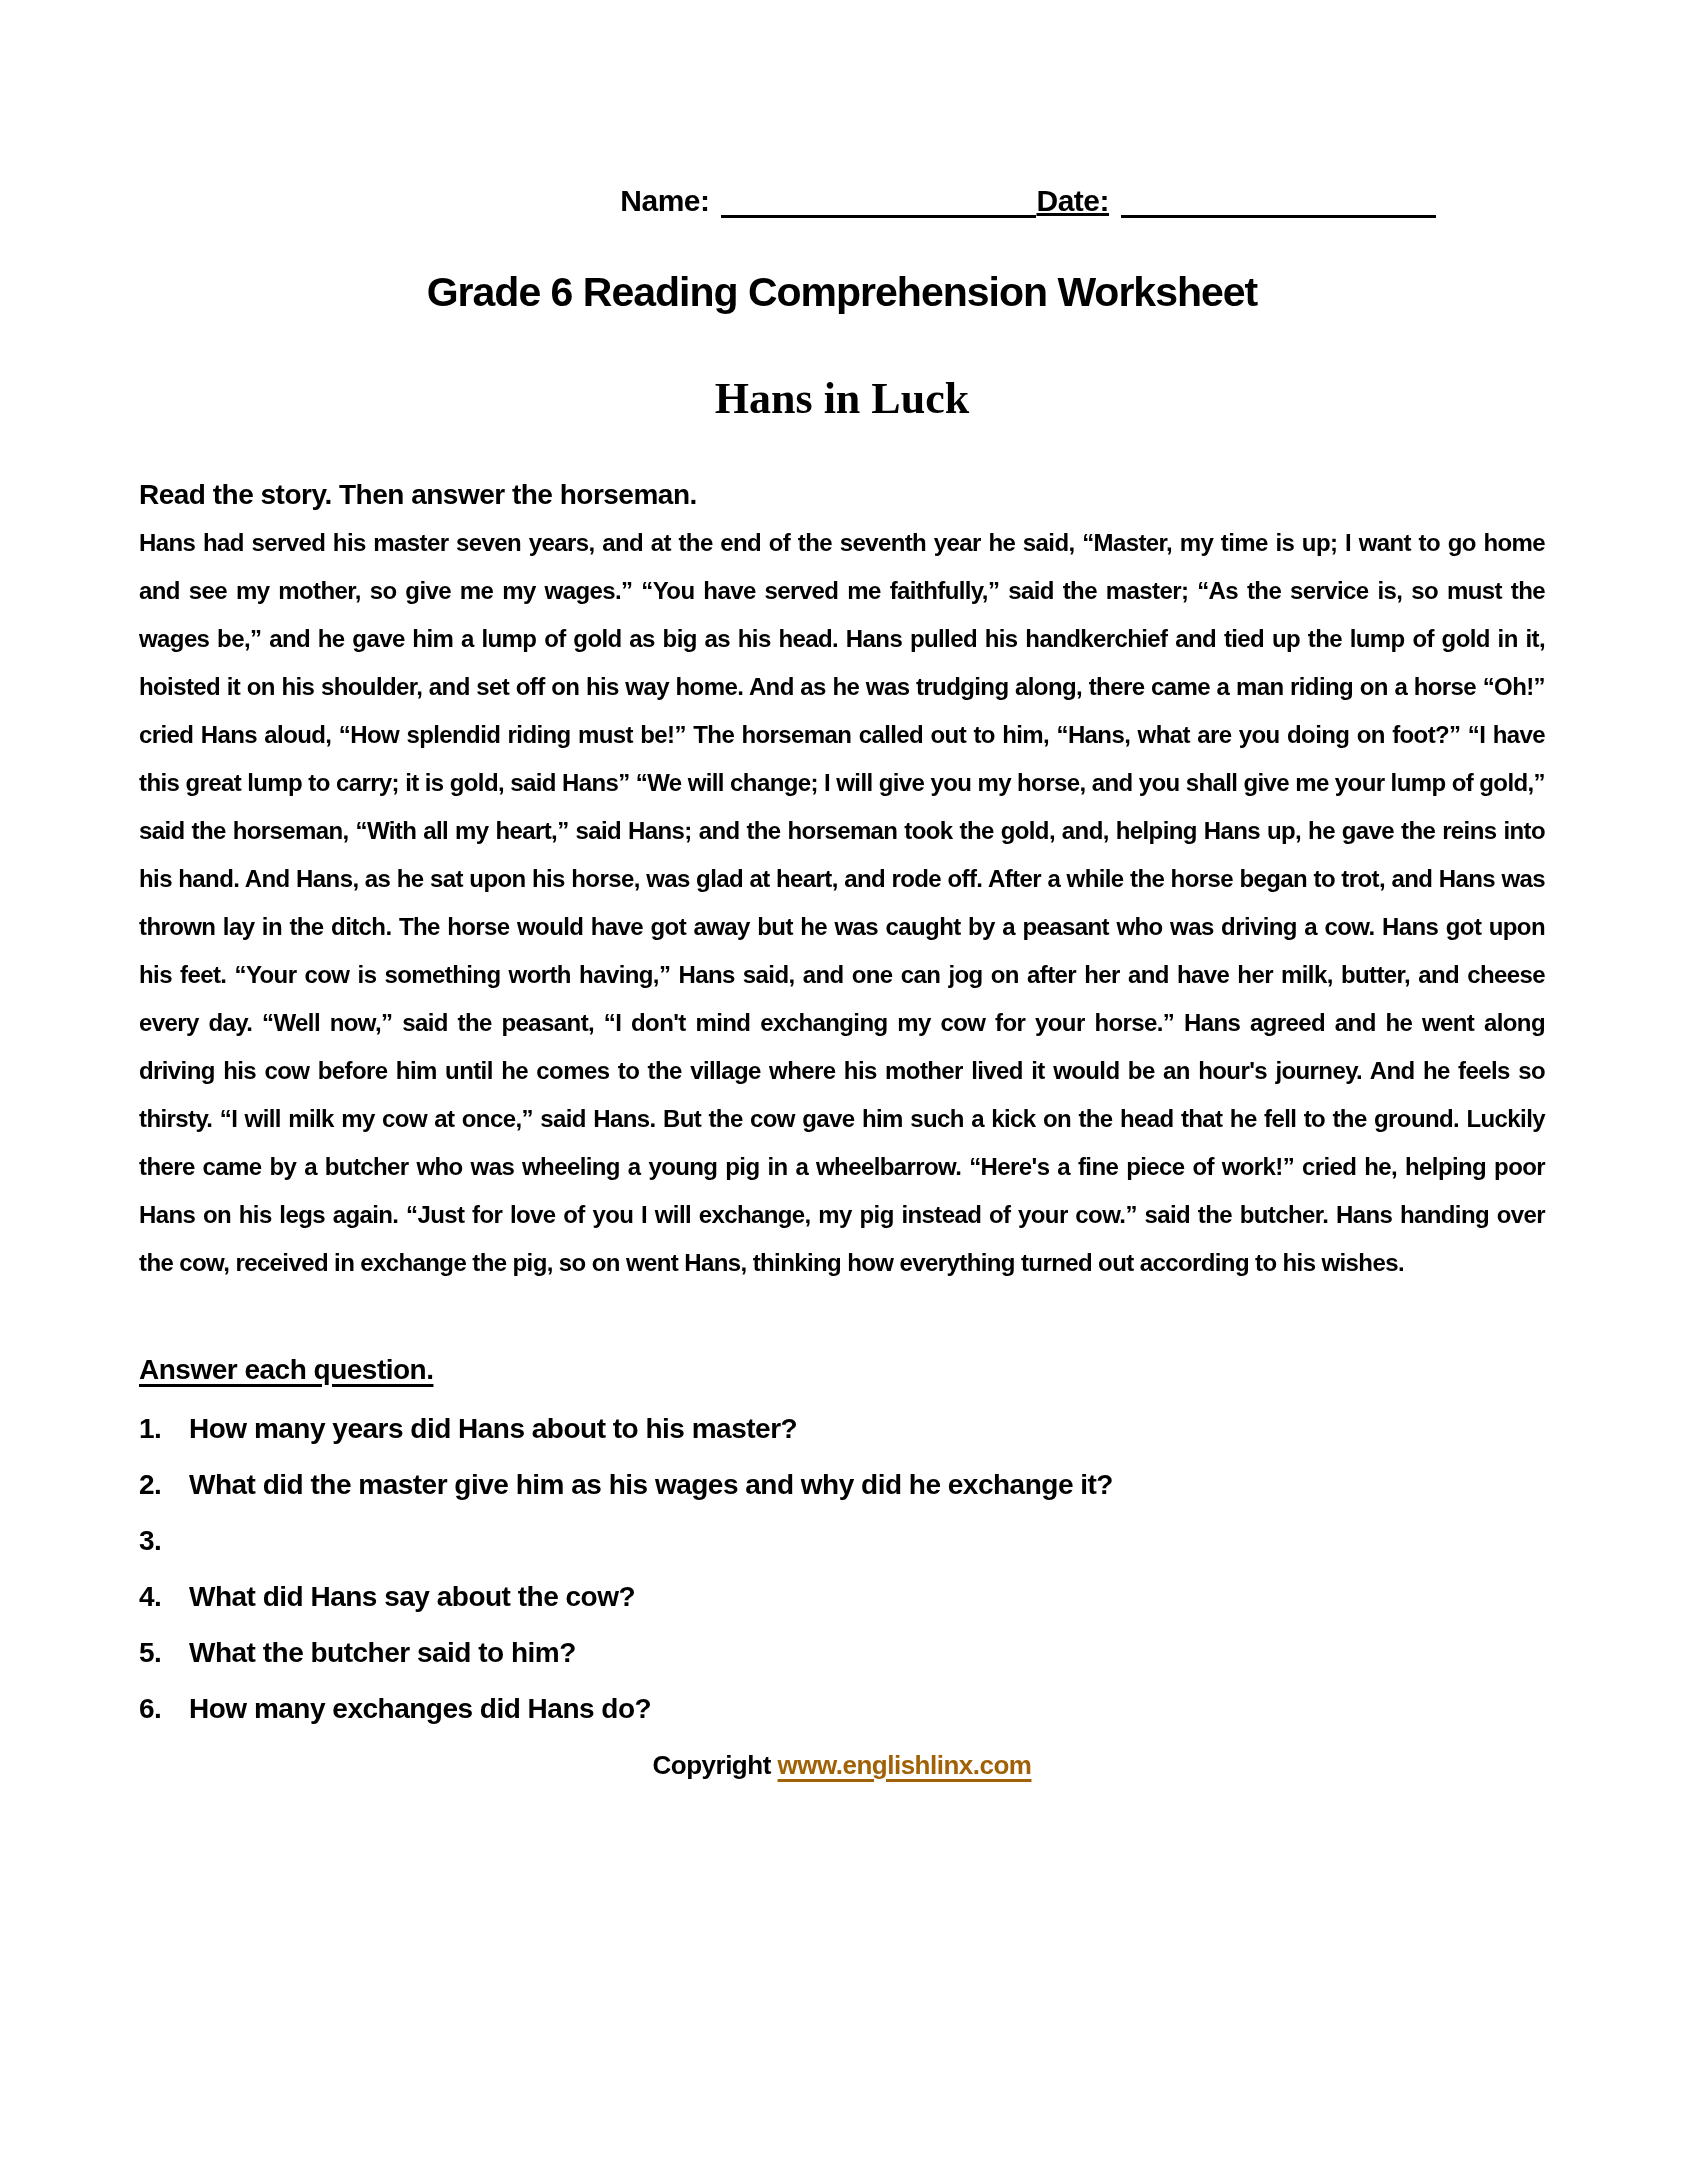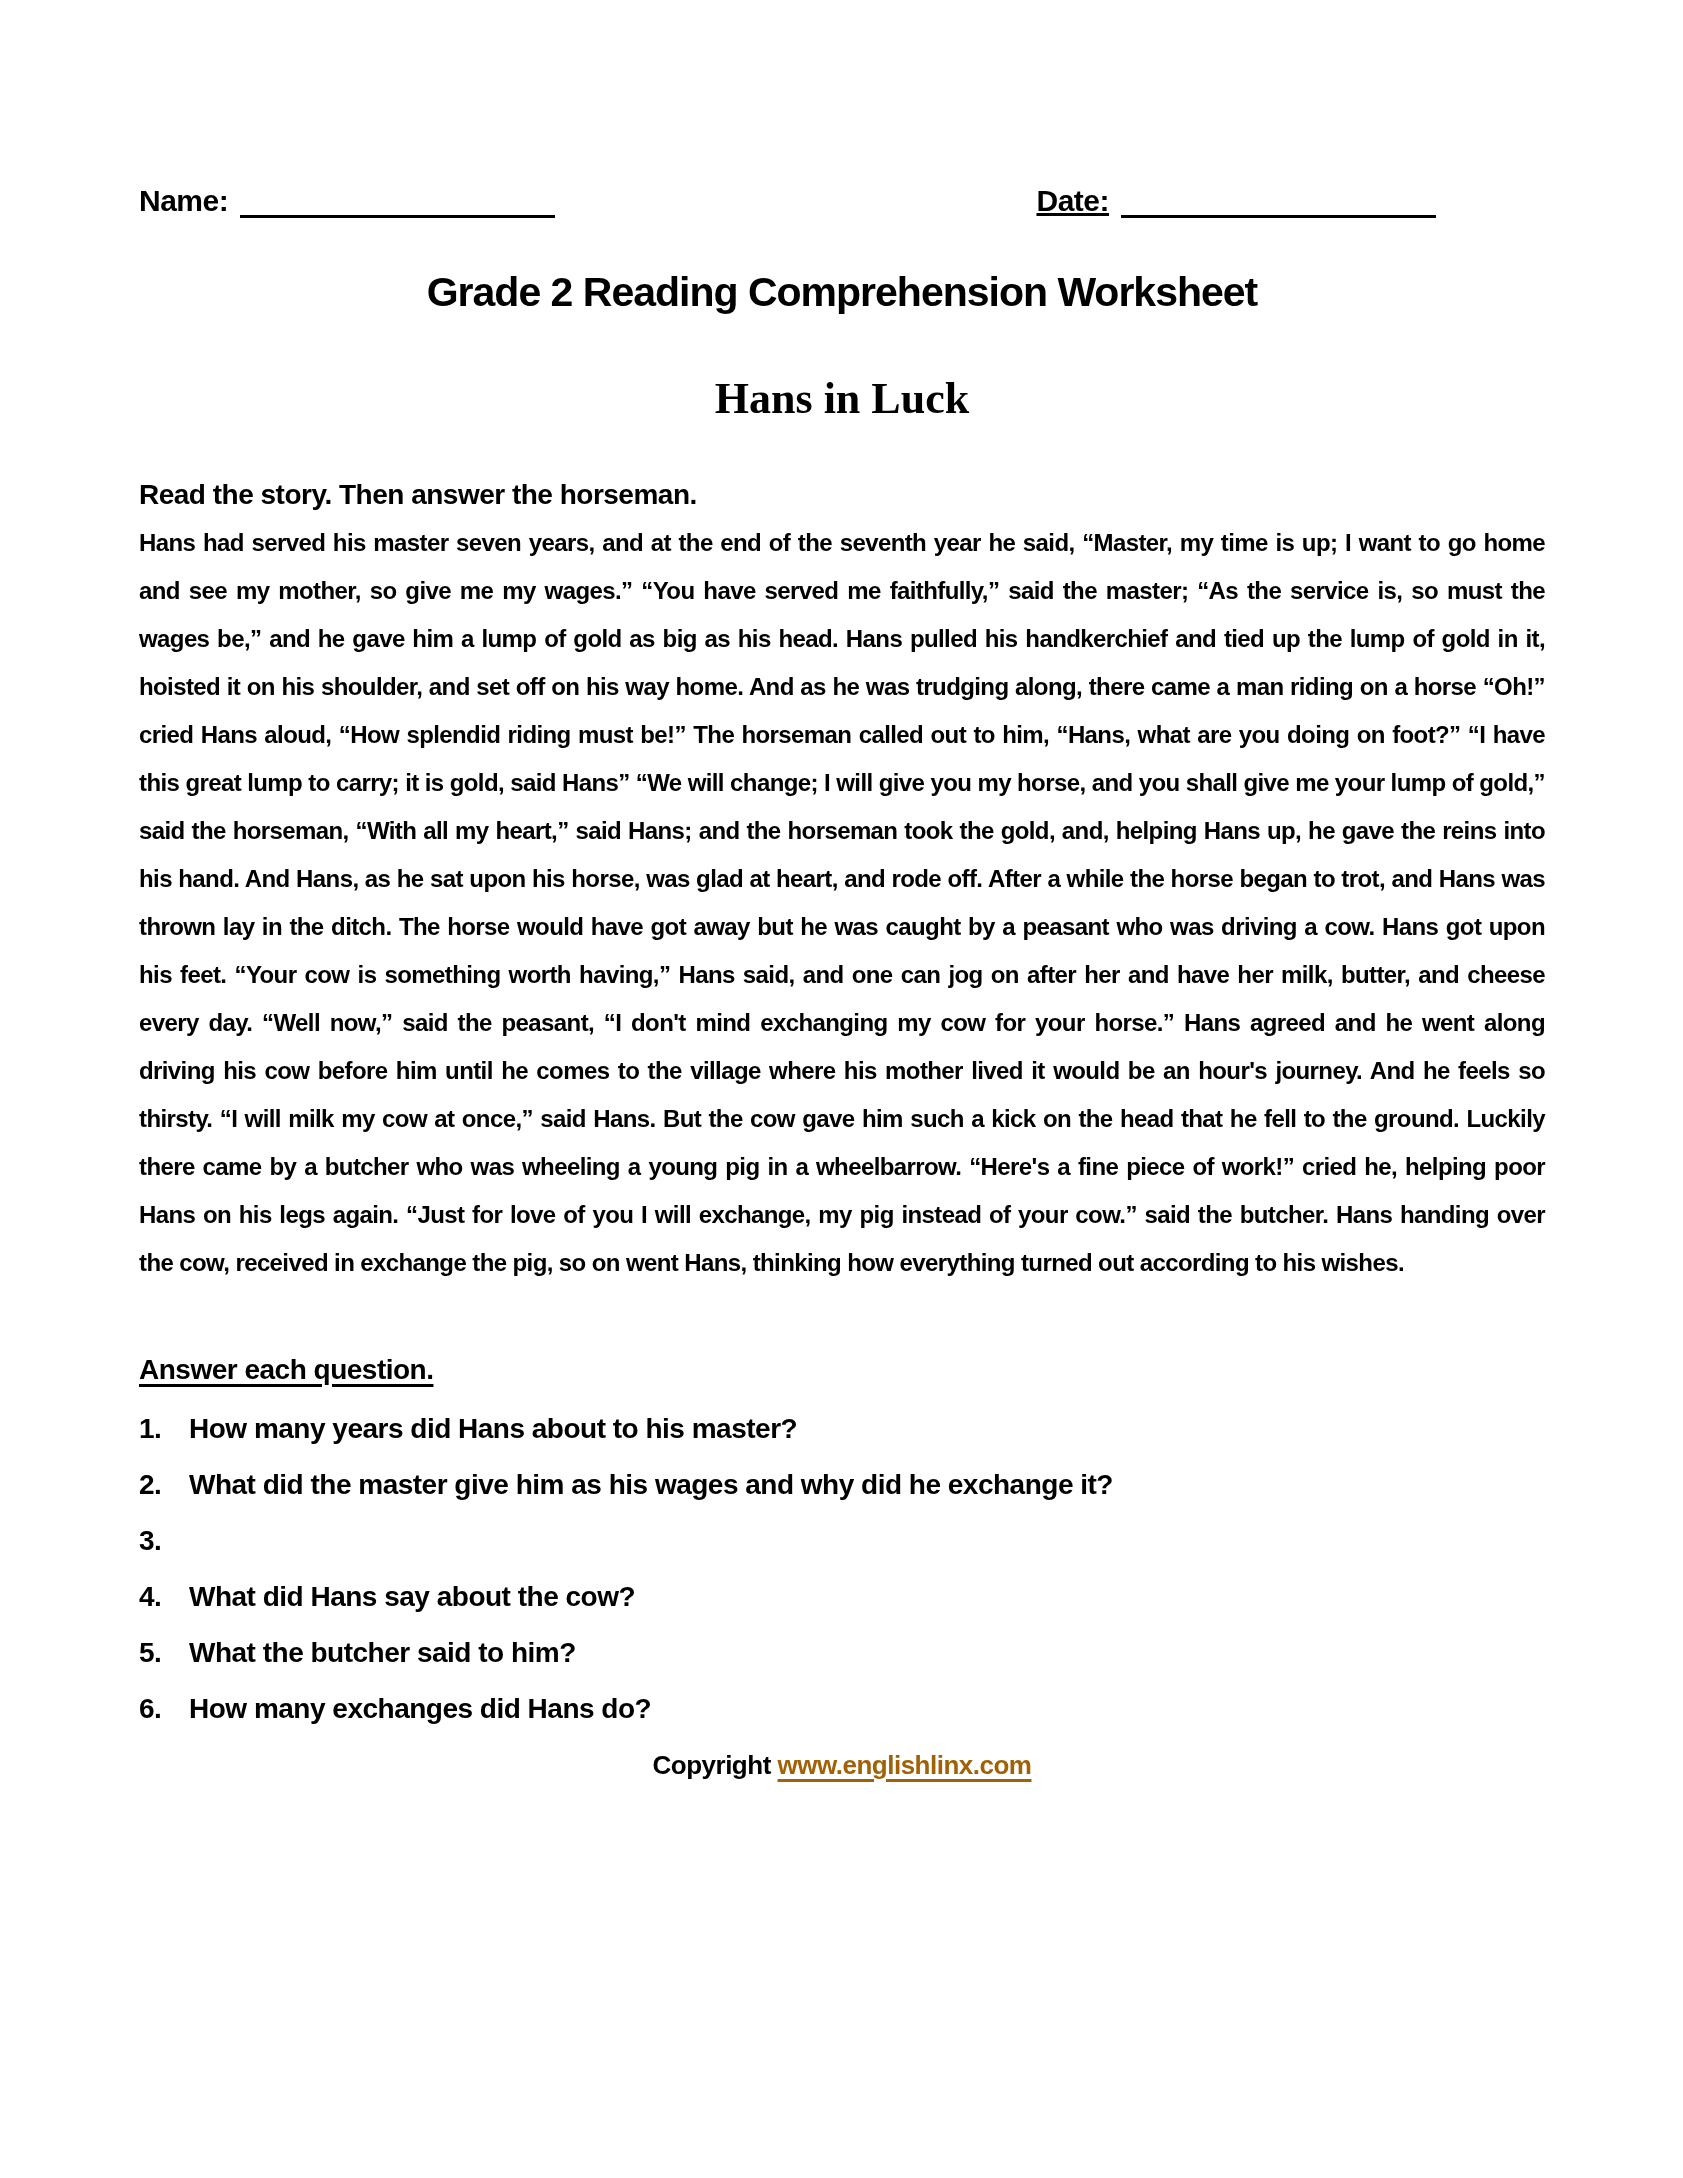--- a/index.html
+++ b/index.html
@@ -16,21 +16,21 @@
   }
   .page {
     position: absolute;
     left: 139px;
     top: 183px;
     width: 1406px;
   }
   
   .fields-row {
     display: flex;
-    justify-content: space-between;
+    justify-content: flex-end;
     align-items: flex-end;
     margin-bottom: 51px;
   }
   .field {
     display: flex;
     align-items: flex-end;
   }
   .field-label {
     font-size: 30px;
     font-weight: bold;
@@ -125,21 +125,21 @@
     <div class="field">
       <span class="field-label">Name:</span>
       <span class="fill-line"></span>
     </div>
     <div class="field field-date">
       <span class="field-label">Date:</span>
       <span class="fill-line"></span>
     </div>
   </div>
 
-  <h1 class="worksheet-heading">Grade 2 Reading Comprehension Worksheet</h1>
+  <h1 class="worksheet-heading">Grade 6 Reading Comprehension Worksheet</h1>
   <h2 class="story-title">Hans in Luck</h2>
 
   <p class="instructions">Read the story. Then answer the horseman.</p>
   <p class="story">Hans had served his master seven years, and at the end of the seventh year he said, “Master, my time is up; I want to go home and see my mother, so give me my wages.” “You have served me faithfully,” said the master; “As the service is, so must the wages be,” and he gave him a lump of gold as big as his head. Hans pulled his handkerchief and tied up the lump of gold in it, hoisted it on his shoulder, and set off on his way home. And as he was trudging along, there came a man riding on a horse “Oh!” cried Hans aloud, “How splendid riding must be!” The horseman called out to him, “Hans, what are you doing on foot?” “I have this great lump to carry; it is gold, said Hans”  “We will change; I will give you my horse, and you shall give me your lump of gold,” said the horseman, “With all my heart,” said Hans; and the horseman took the gold, and, helping Hans up, he gave the reins into his hand. And Hans, as he sat upon his horse, was glad at heart, and rode off. After a while the horse began to trot, and Hans was thrown lay in the ditch. The horse would have got away but he was caught by a peasant who was driving a cow. Hans got upon his feet.  “Your cow is something worth having,” Hans said, and one can jog on after her and have her milk, butter, and cheese every day.  “Well now,” said the peasant, “I don't mind exchanging my cow for your horse.” Hans agreed and he went along driving his cow before him until he comes to the village where his mother lived it would be an hour's journey. And he feels so thirsty. “I will milk my cow at once,” said Hans.  But the cow gave him such a kick on the head that he fell to the ground. Luckily there came by a butcher who was wheeling a young pig in a wheelbarrow. “Here's a fine piece of work!” cried he, helping poor Hans on his legs again.  “Just for love of you I will exchange, my pig instead of your cow.” said the butcher. Hans handing over the cow, received in exchange the pig, so on went Hans, thinking how everything turned out according to his wishes.</p>
 
   <p class="answer-heading">Answer each question.</p>
 
   <div class="questions">
     <div class="question">
       <span class="q-num">1.</span>

